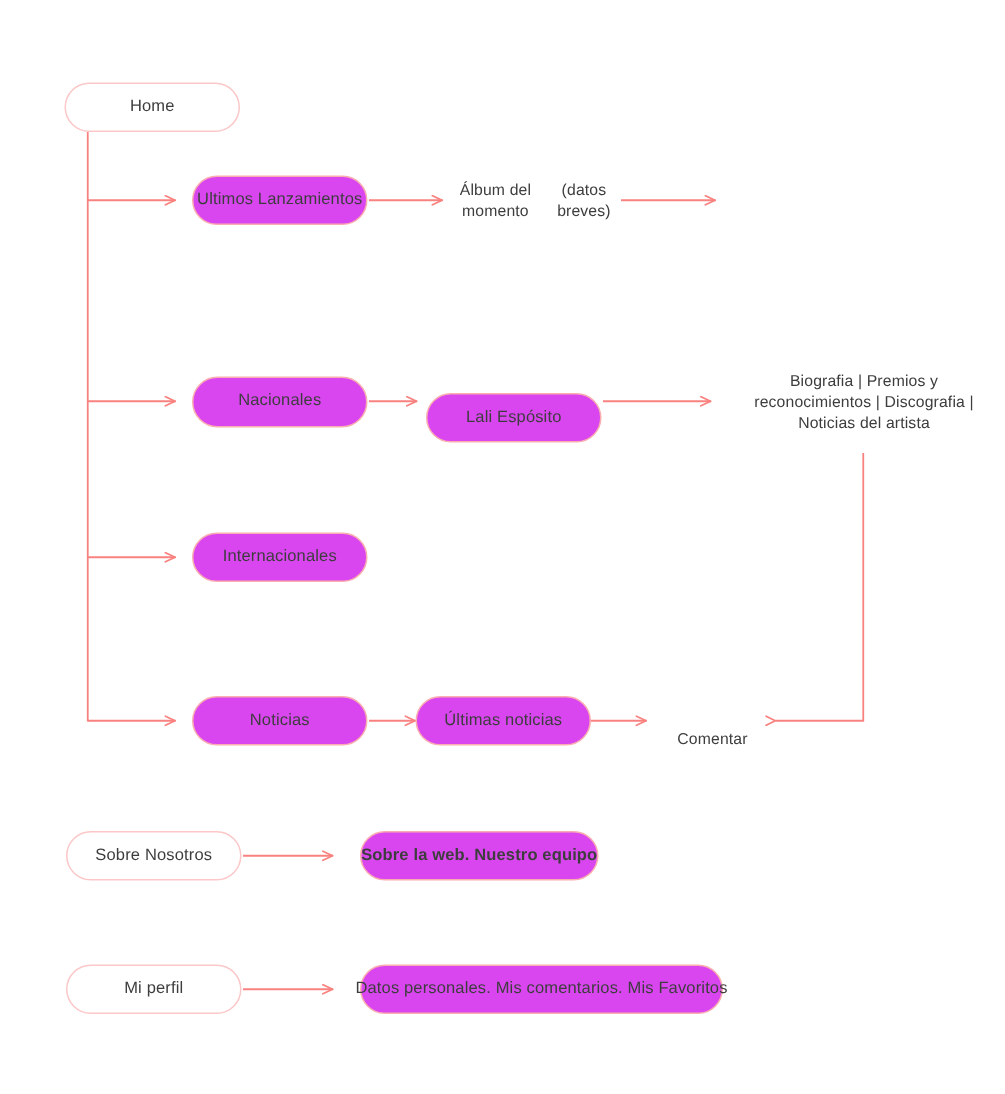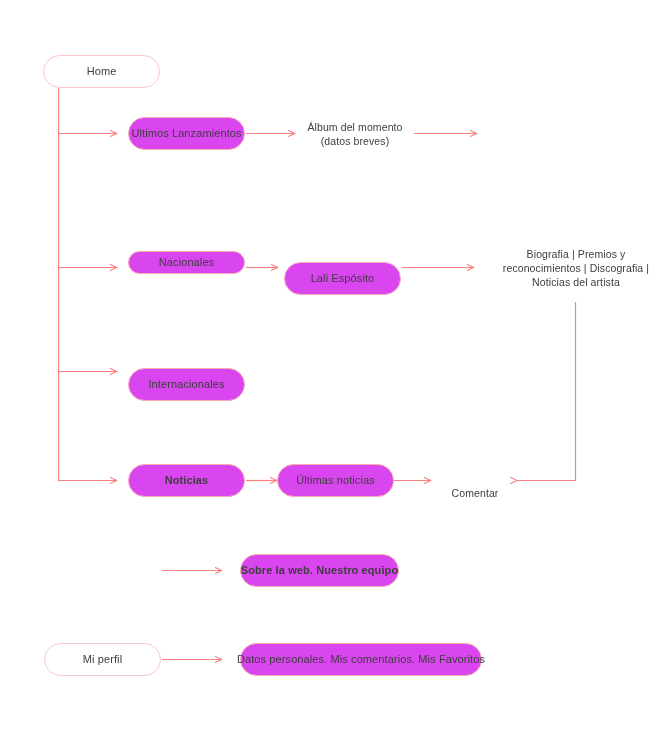--- a/index.html
+++ b/index.html
@@ -114,56 +114,59 @@
   </svg>
 
   <div class="node outline" style="left:43px; top:55px; width:117px; height:33px;">
     <span>Home</span>
   </div>
 
   <div class="node filled" style="left:128px; top:117px; width:117px; height:33px;">
     <span>Ultimos Lanzamientos</span>
   </div>
 
-  <div class="textlabel" style="left:296px; top:116px; width:118px; height:36px; flex-direction:column;">
+  <div class="textlabel" style="left:296px; top:116px; width:118px; height:36px; flex-direction:row;">
     <span>Álbum del momento</span>
     <span>(datos breves)</span>
   </div>
 
 
-  <div class="node filled" style="left:128px; top:251px; width:117px; height:23px;">
+  <div class="node filled" style="left:128px; top:251px; width:117px; height:34px;">
     <span>Nacionales</span>
   </div>
 
   <div class="node filled" style="left:284px; top:262px; width:117px; height:33px;">
     <span>Lali Espósito</span>
   </div>
 
   <div class="textlabel" style="left:486px; top:244px; width:180px; height:48px; flex-direction:column;">
     <span>Biografia | Premios y</span>
     <span>reconocimientos | Discografia |</span>
     <span>Noticias del artista</span>
   </div>
 
-  <div class="node filled" style="left:128px; top:368px; width:117px; height:33px;">
+  <div class="node filled" style="left:128px; top:355px; width:117px; height:33px;">
     <span>Internacionales</span>
   </div>
 
-  <div class="node filled" style="left:128px; top:464px; width:117px; height:33px;font-weight:bold;">
+  <div class="node filled" style="left:128px; top:464px; width:117px; height:33px;">
     <span>Noticias</span>
   </div>
 
   <div class="node filled" style="left:277px; top:464px; width:117px; height:33px;">
     <span>Últimas noticias</span>
   </div>
 
   <div class="textlabel" style="left:440px; top:472px; width:70px; height:18px;margin-top:12px;">
     <span>Comentar</span>
   </div>
 
+  <div class="node outline" style="left:44px; top:554px; width:117px; height:33px;">
+    <span>Sobre Nosotros</span>
+  </div>
 
   <div class="node filled" style="left:240px; top:554px; width:159px; height:33px;font-weight:bold;">
     <span>Sobre la web. Nuestro equipo</span>
   </div>
 
   <div class="node outline" style="left:44px; top:643px; width:117px; height:33px;">
     <span>Mi perfil</span>
   </div>
 
   <div class="node filled" style="left:240px; top:643px; width:242px; height:33px;">

